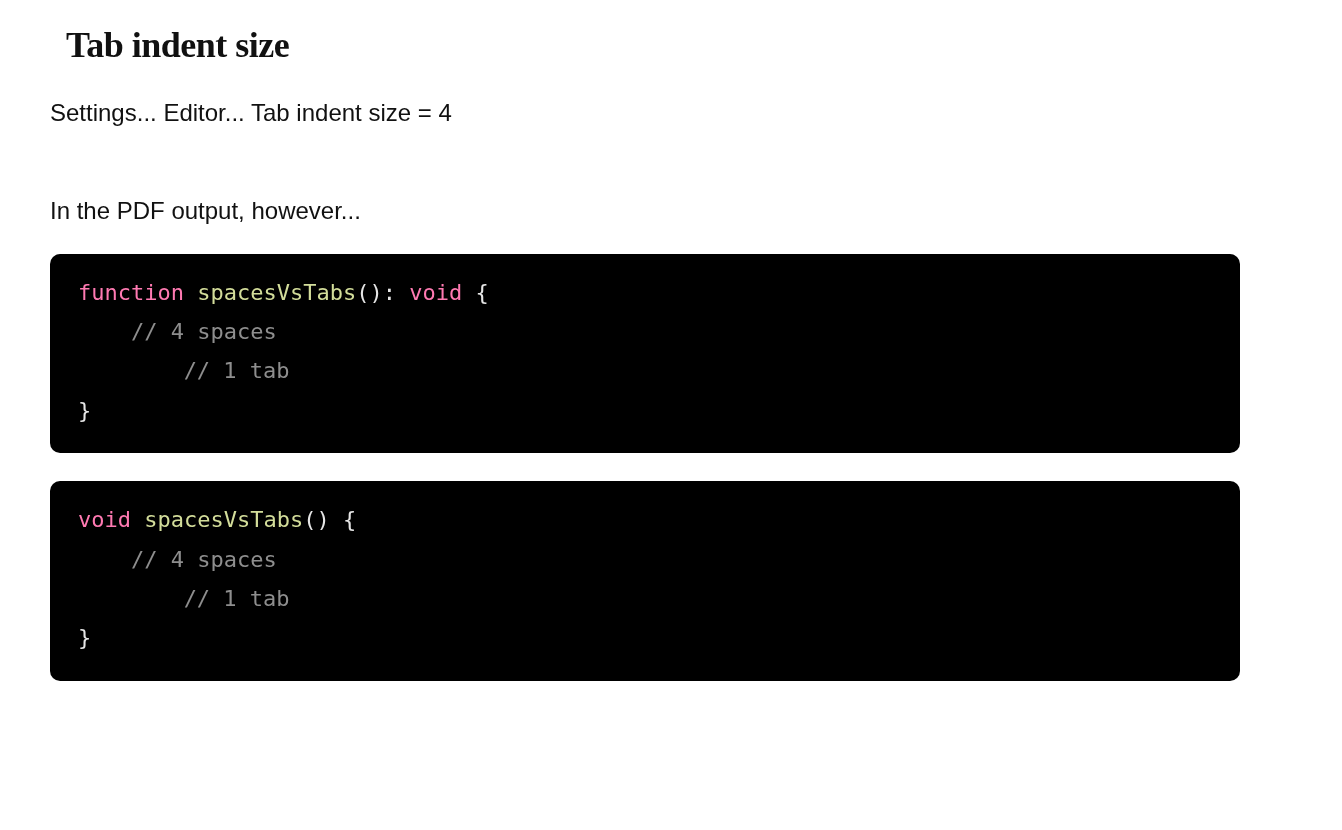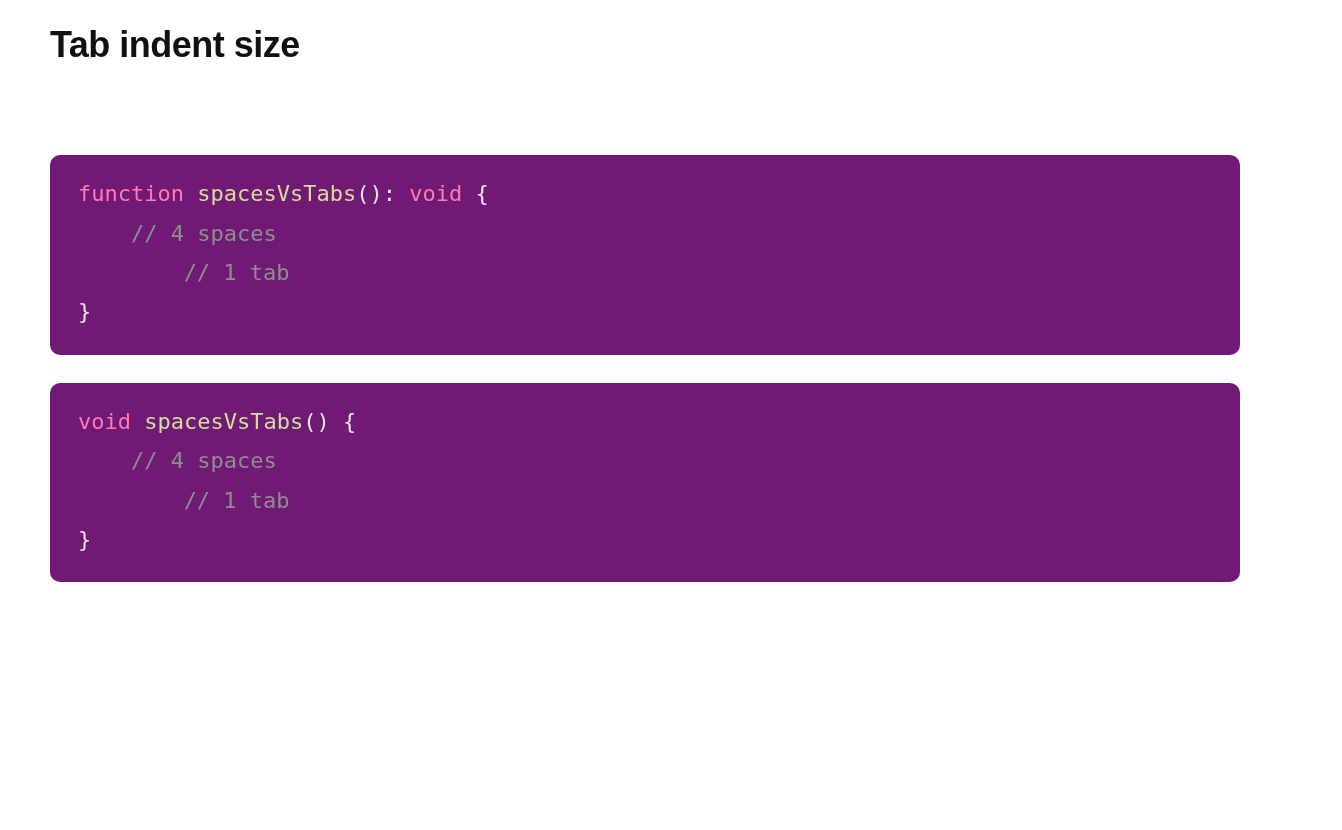--- a/index.html
+++ b/index.html
@@ -10,31 +10,32 @@
     font-family: -apple-system, BlinkMacSystemFont, "Segoe UI", Helvetica, Arial, sans-serif;
   }
   .page {
     padding: 24px 50px 60px 50px;
     max-width: 1290px;
     box-sizing: border-box;
   }
   h2.title {
     font-size: 36px;
     font-weight: 700;
-    margin: 0 0 28px 0;
+    margin: 0 0 28px 16px;
     letter-spacing: -0.5px;
+    font-family: Liberation Serif, serif;
   }
   p.prose {
     font-size: 24px;
     line-height: 1.55;
     margin: 0 0 24px 0;
     color: #111111;
   }
   pre.codeblock {
-    background: #701a75;
+    background: #000000;
     color: #e6e6e6;
     border-radius: 10px;
     padding: 20px 28px 22px 28px;
     margin: 16px 0 28px 0;
     font-family: ui-monospace, SFMono-Regular, Menlo, Consolas, "Liberation Mono", monospace;
     font-size: 22px;
     line-height: 1.7;
     overflow-x: auto;
     tab-size: 8;
     -moz-tab-size: 8;
@@ -46,23 +47,25 @@
   .tok-type { color: #ff7ab2; }
   .tok-com  { color: #8e8e8e; }
 </style>
 </head>
 <body>
 
 <div class="page">
 
   <h2 class="title">Tab indent size</h2>
 
+  <p class="prose">Settings... Editor... Tab indent size = 4</p>
 
   <p class="prose">
     <br>
+    <span>In the PDF output, however...</span>
   </p>
 
   <pre class="codeblock"><code><span class="tok-kw">function</span> <span class="tok-fn">spacesVsTabs</span><span class="tok-punc">()</span><span class="tok-punc">: </span><span class="tok-type">void</span><span class="tok-punc"> {</span>
 <span class="tok-com">    // 4 spaces</span>
 <span class="tok-com">	// 1 tab</span>
 <span class="tok-punc">}</span></code></pre>
 
 
   <pre class="codeblock"><code><span class="tok-type">void</span><span class="tok-punc"> </span><span class="tok-fn">spacesVsTabs</span><span class="tok-punc">() {</span>
 <span class="tok-com">    // 4 spaces</span>

